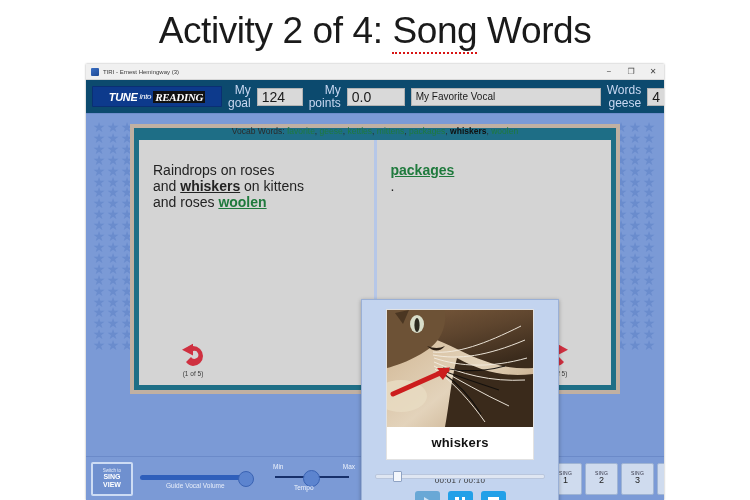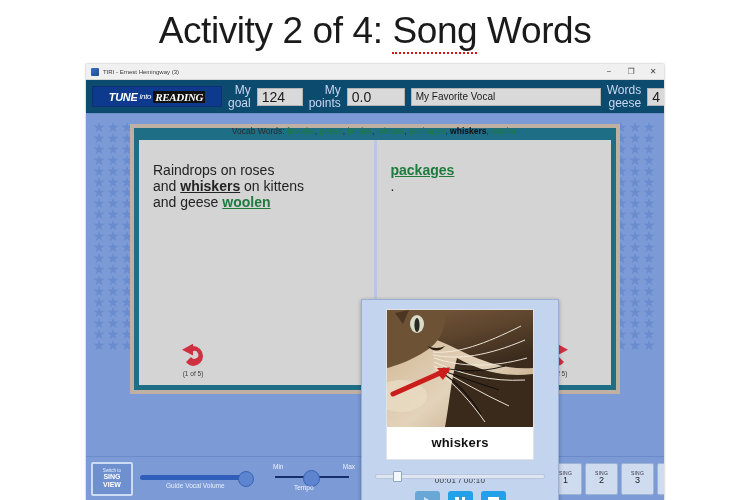--- a/index.html
+++ b/index.html
@@ -437,21 +437,21 @@
 
         <div class="vocab-line">
           <span>Vocab Words: </span><span id="vocab-words"><span class="vw">favorite</span><span>, </span><span class="vw">geese</span><span>, </span><span class="vw">kettles</span><span>, </span><span class="vw">mittens</span><span>, </span><span class="vw">packages</span><span>, </span><span class="vw cur">whiskers</span><span>, </span><span class="vw">woolen</span></span>
         </div>
 
         <div class="pages">
           <div class="page left">
             <div class="page-txt" id="left-lyrics">
                 <div><span class="">Raindrops on roses</span></div>
                 <div><span class="">and </span><span class="lyr-b">whiskers</span><span class=""> on kittens</span></div>
-                <div><span class="">and geese </span><span class="lyr-g">woolen</span></div>
+                <div><span class="">and roses </span><span class="lyr-g">woolen</span></div>
               </div>
             <div class="nav prev">
               <div class="nav-arrow">
                 <svg width="26" height="26" viewBox="0 0 26 26">
                   <path d="M13 3 A10 10 0 1 1 13 23 A10 10 0 0 1 6 19 L11 14 A4 4 0 1 0 13 8 L13 12 L4 6.5 L13 1 Z" fill="#cf3040"></path>
                   <path d="M2 6.8 L13 0.8 L13 12.6 Z" fill="#cf3040"></path>
                 </svg>
               </div>
               <div class="nav-lbl">(1 of 5)</div>
             </div>

